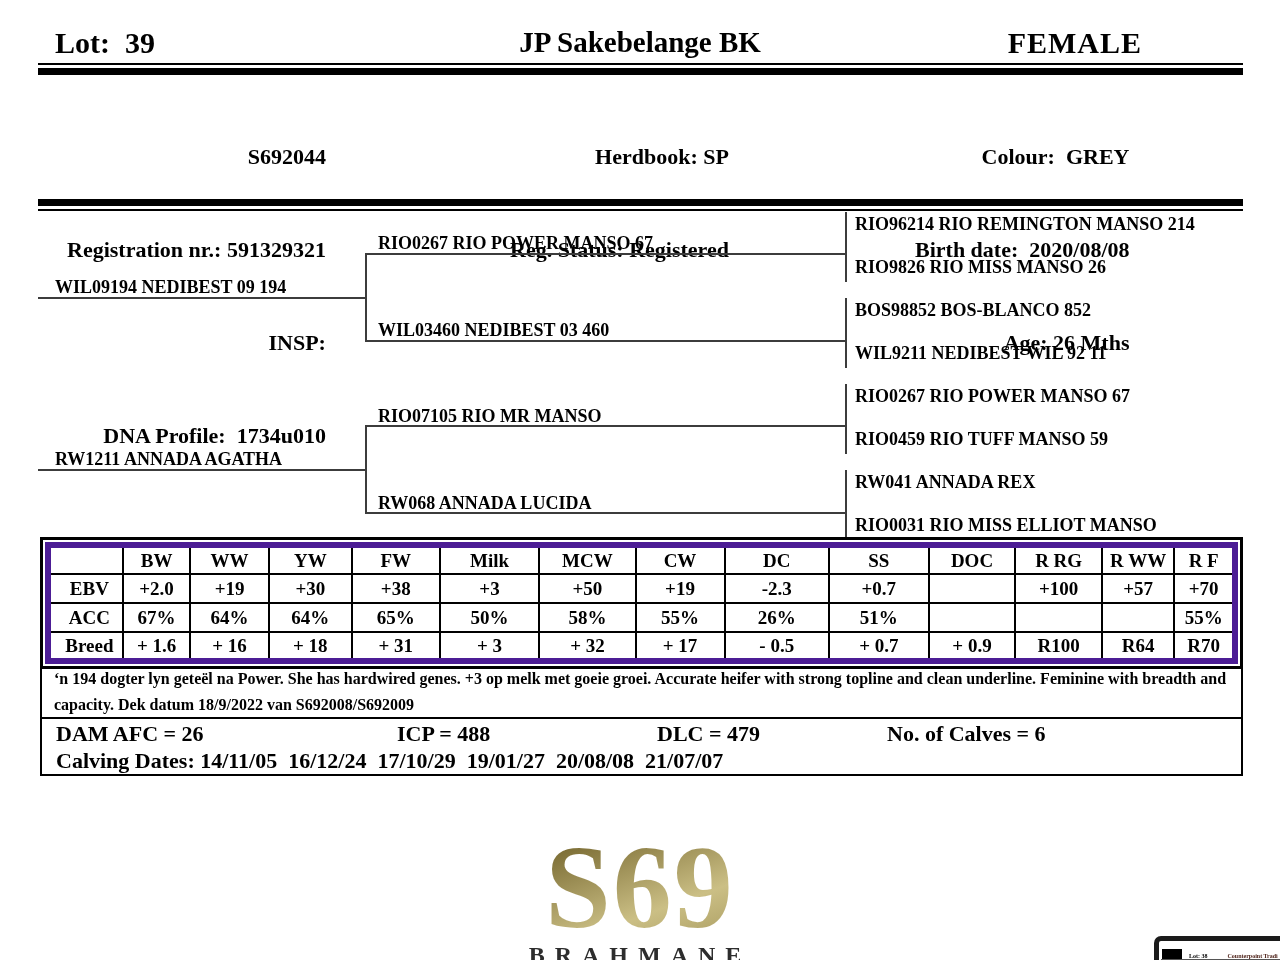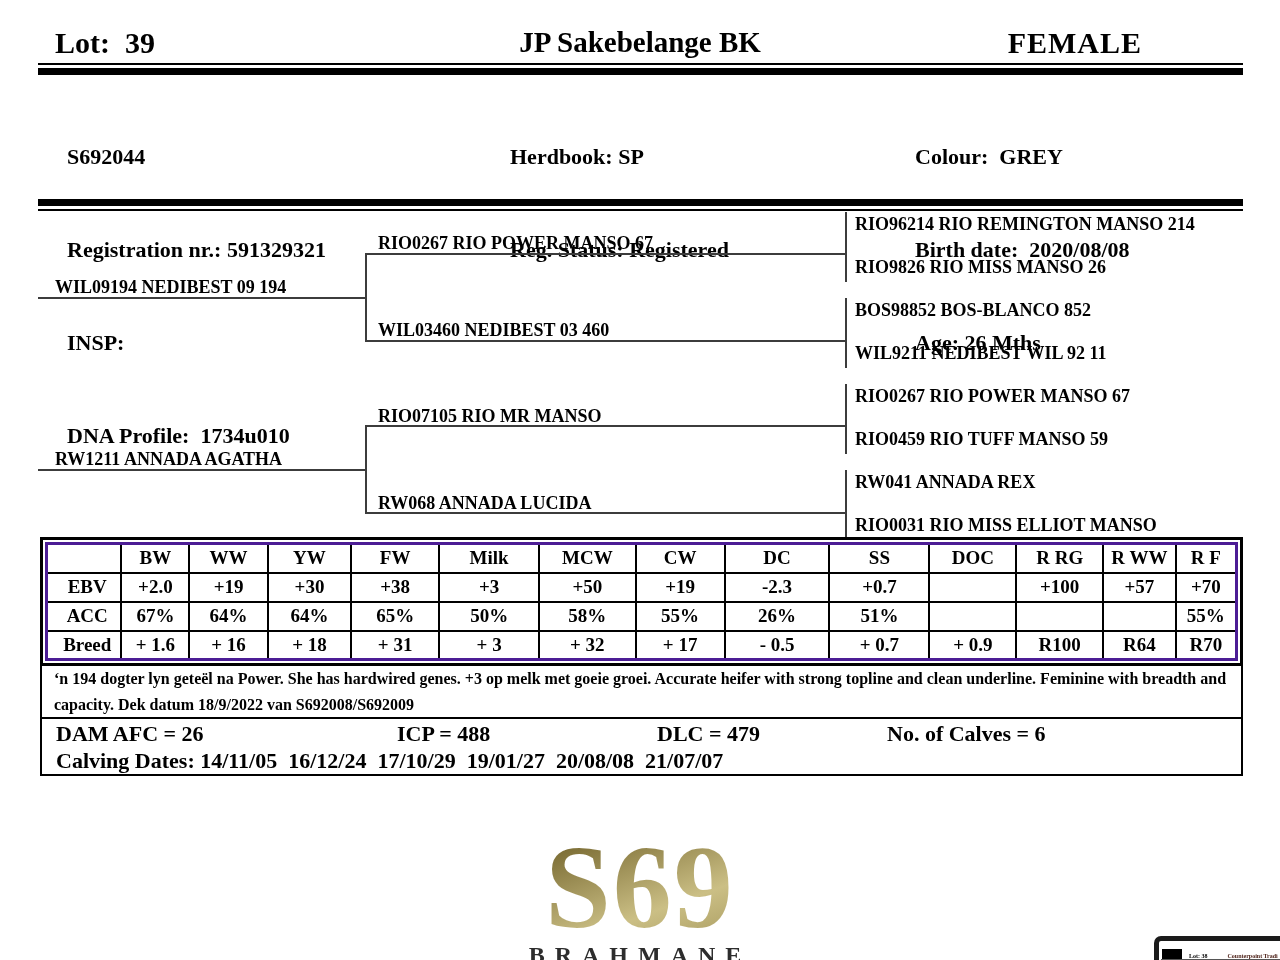--- a/index.html
+++ b/index.html
@@ -22,21 +22,21 @@
   .rule-a .thin  { height:2px; background:#000; }
   .rule-a .gap   { height:3px; }
   .rule-a .thick { height:7px; background:#000; }
   .rule-b { position:absolute; left:38px; width:1205px; top:199px; }
   .rule-b .thick { height:7px; background:#000; }
   .rule-b .gap   { height:3px; }
   .rule-b .thin  { height:2px; background:#000; }
 
   
   .info { position:absolute; top:79px; left:0; width:1280px; height:120px; font-size:22px; }
-  .info div { white-space:pre; line-height:31px; }
+  .info div { white-space:pre; line-height:31px;text-align:right; }
   .info .c1 { position:absolute; left:67px;  top:0; }
   .info .c2 { position:absolute; left:510px; top:0; }
   .info .c3 { position:absolute; left:915px; top:0; }
 
   
   .ped { position:absolute; top:212px; left:0; width:1280px; height:326px; font-size:18px; }
   .ped .lbl { position:absolute; white-space:nowrap; line-height:20px; }
   .ped .g1 { left:55px; }
   .ped .g2 { left:378px; }
   .ped .g3 { left:855px; }
@@ -44,21 +44,21 @@
   .ped .vline { position:absolute; width:2px; background:#3c3c3c; }
   .ped .u-g1 { left:38px;  width:329px; }
   .ped .u-g2 { left:365px; width:482px; }
   .ped .v-mid { left:365px; }
   .ped .v-out { left:845px; }
 
   
   .tblwrap { position:absolute; top:537px; left:40px; width:1203px;
              border:3px solid #000; padding:2px; background:#fff; }
   table.ebv { width:100%; border-collapse:collapse; table-layout:fixed;
-              border:3px solid #4c1d95; font-size:19px; }
+              border:6px solid #4c1d95; font-size:19px; }
   table.ebv th, table.ebv td {
     border:2px solid #000; height:29px; text-align:center;
     font-weight:bold; padding:1px 2px; overflow:hidden;
   }
   table.ebv td.rowlab { text-align:center; padding-left:8px; }
   table.ebv col:nth-child(1){width:6.3%} table.ebv col:nth-child(2){width:5.7%}
   table.ebv col:nth-child(3){width:6.6%} table.ebv col:nth-child(4){width:7.0%}
   table.ebv col:nth-child(5){width:7.4%} table.ebv col:nth-child(6){width:8.4%}
   table.ebv col:nth-child(7){width:8.1%} table.ebv col:nth-child(8){width:7.5%}
   table.ebv col:nth-child(9){width:8.8%} table.ebv col:nth-child(10){width:8.4%}

